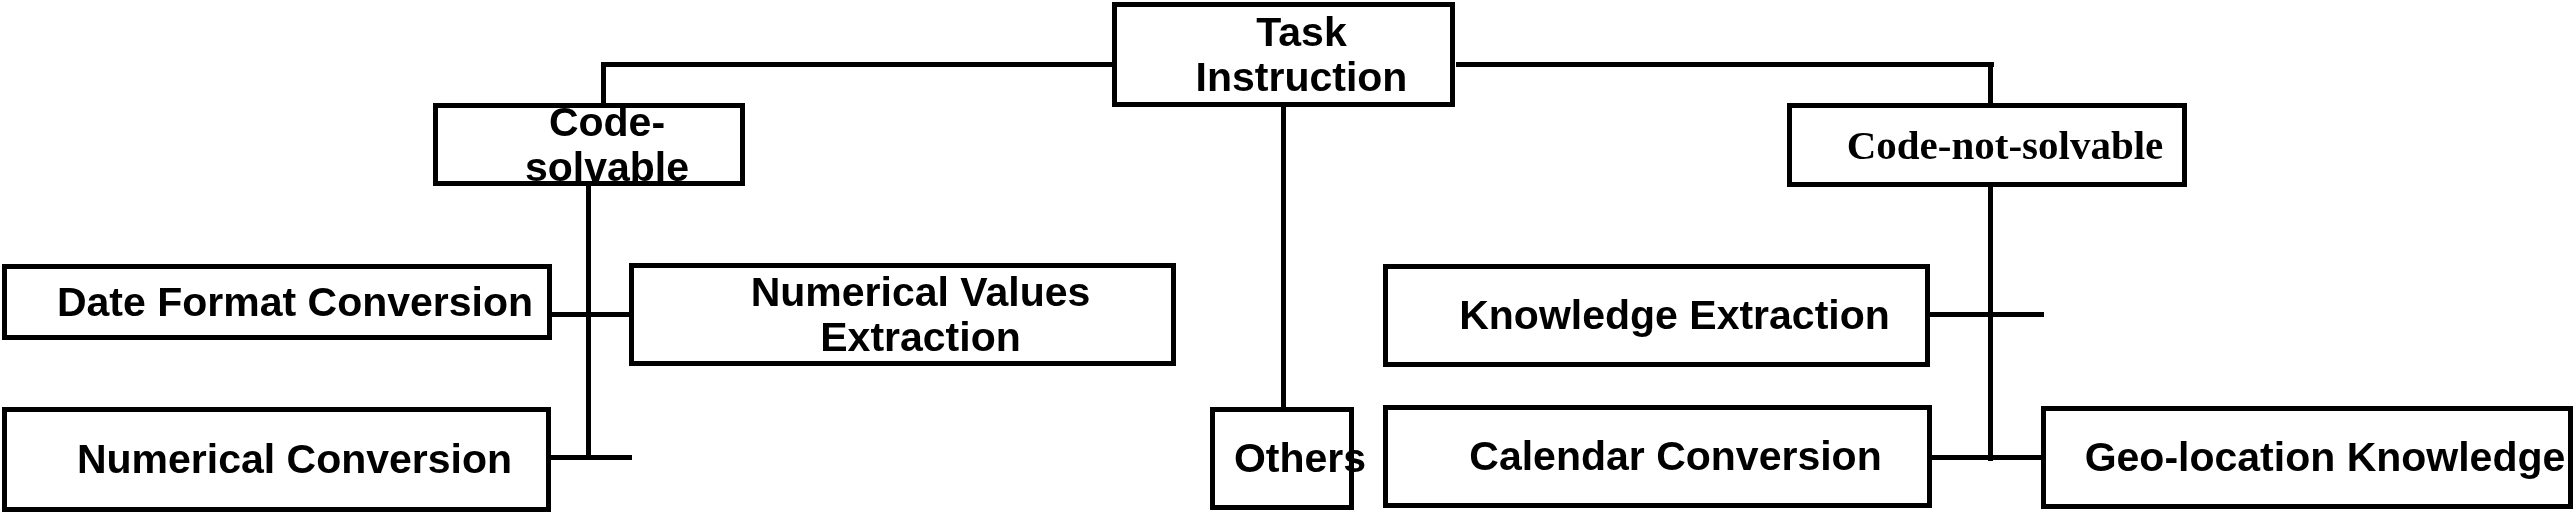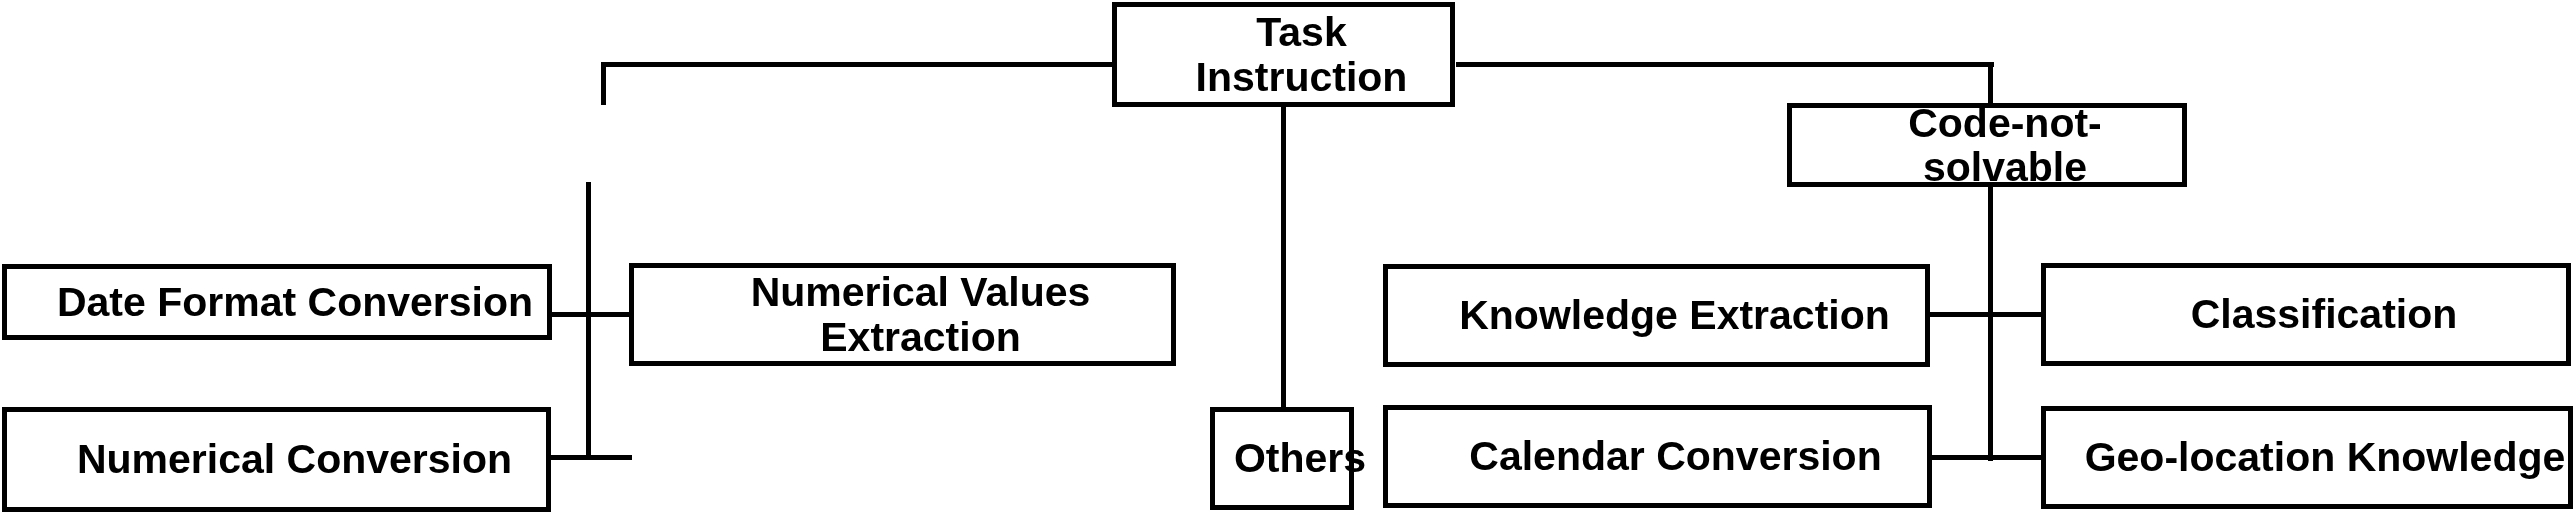--- a/index.html
+++ b/index.html
@@ -54,35 +54,35 @@
   <div class="edge" style="left:586px; top:182px; width:5.4px; height:278px;"></div>
   <div class="edge" style="left:550px; top:312px; width:82px; height:5.4px;"></div>
   <div class="edge" style="left:549px; top:455px; width:83px; height:5.4px;"></div>
 
   <div class="edge" style="left:1988px; top:184px; width:5.4px; height:277px;"></div>
   <div class="edge" style="left:1929px; top:312px; width:115px; height:5.4px;"></div>
   <div class="edge" style="left:1930px; top:455px; width:113px; height:5.4px;"></div>
 
   <div class="node" style="left:1112px; top:2px; width:343px; height:105px;">Task Instruction</div>
 
+  <div class="node" style="left:433px; top:103px; width:312px; height:83px;">Code-solvable</div>
 
-  <div class="node" style="left:1787px; top:103px; width:400px; height:84px;">Code-not-solvable</div>
+  <div class="node" style="left:1787px; top:103px; width:400px; height:84px;font-family:Liberation Serif, serif;">Code-not-solvable</div>
 
   <div class="node" style="left:2px; top:264px; width:550px; height:76px;">Date Format Conversion</div>
 
   <div class="node" style="left:2px; top:407px; width:549px; height:105px;">Numerical Conversion</div>
 
   <div class="node" style="left:629px; top:263px; width:547px; height:103px;">Numerical Values
 Extraction</div>
 
 
   <div class="node" style="left:1210px; top:407px; width:144px; height:103px;">Others</div>
 
   <div class="node" style="left:1383px; top:264px; width:547px; height:103px;">Knowledge Extraction</div>
 
-  <div class="node" style="left:2041px; top:263px; width:530px; height:103px;">Classification</div>
 
   <div class="node" style="left:1383px; top:405px; width:549px; height:103px;">Calendar Conversion</div>
 
   <div class="node" style="left:2041px; top:406px; width:532px; height:103px;">Geo-location Knowledge</div>
 
 </div>
 
 
 </body></html>

